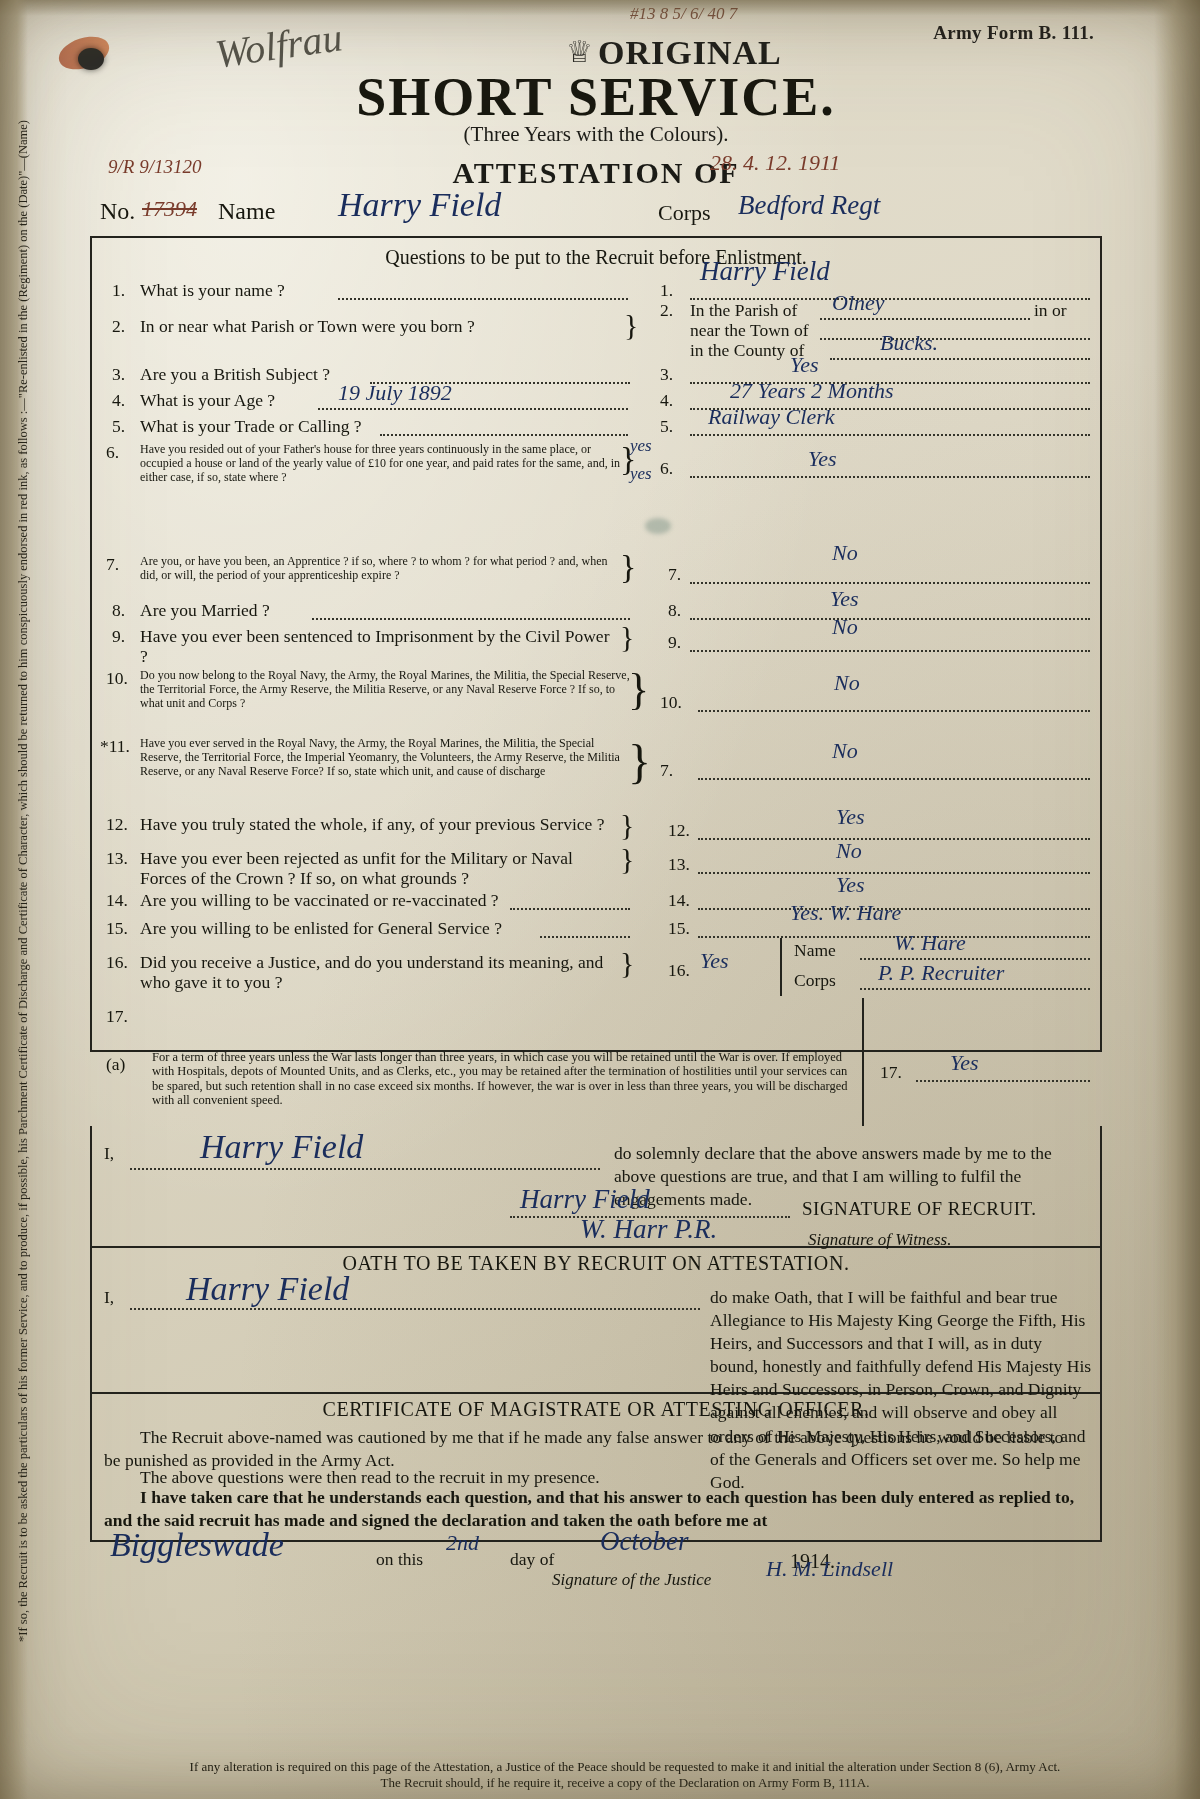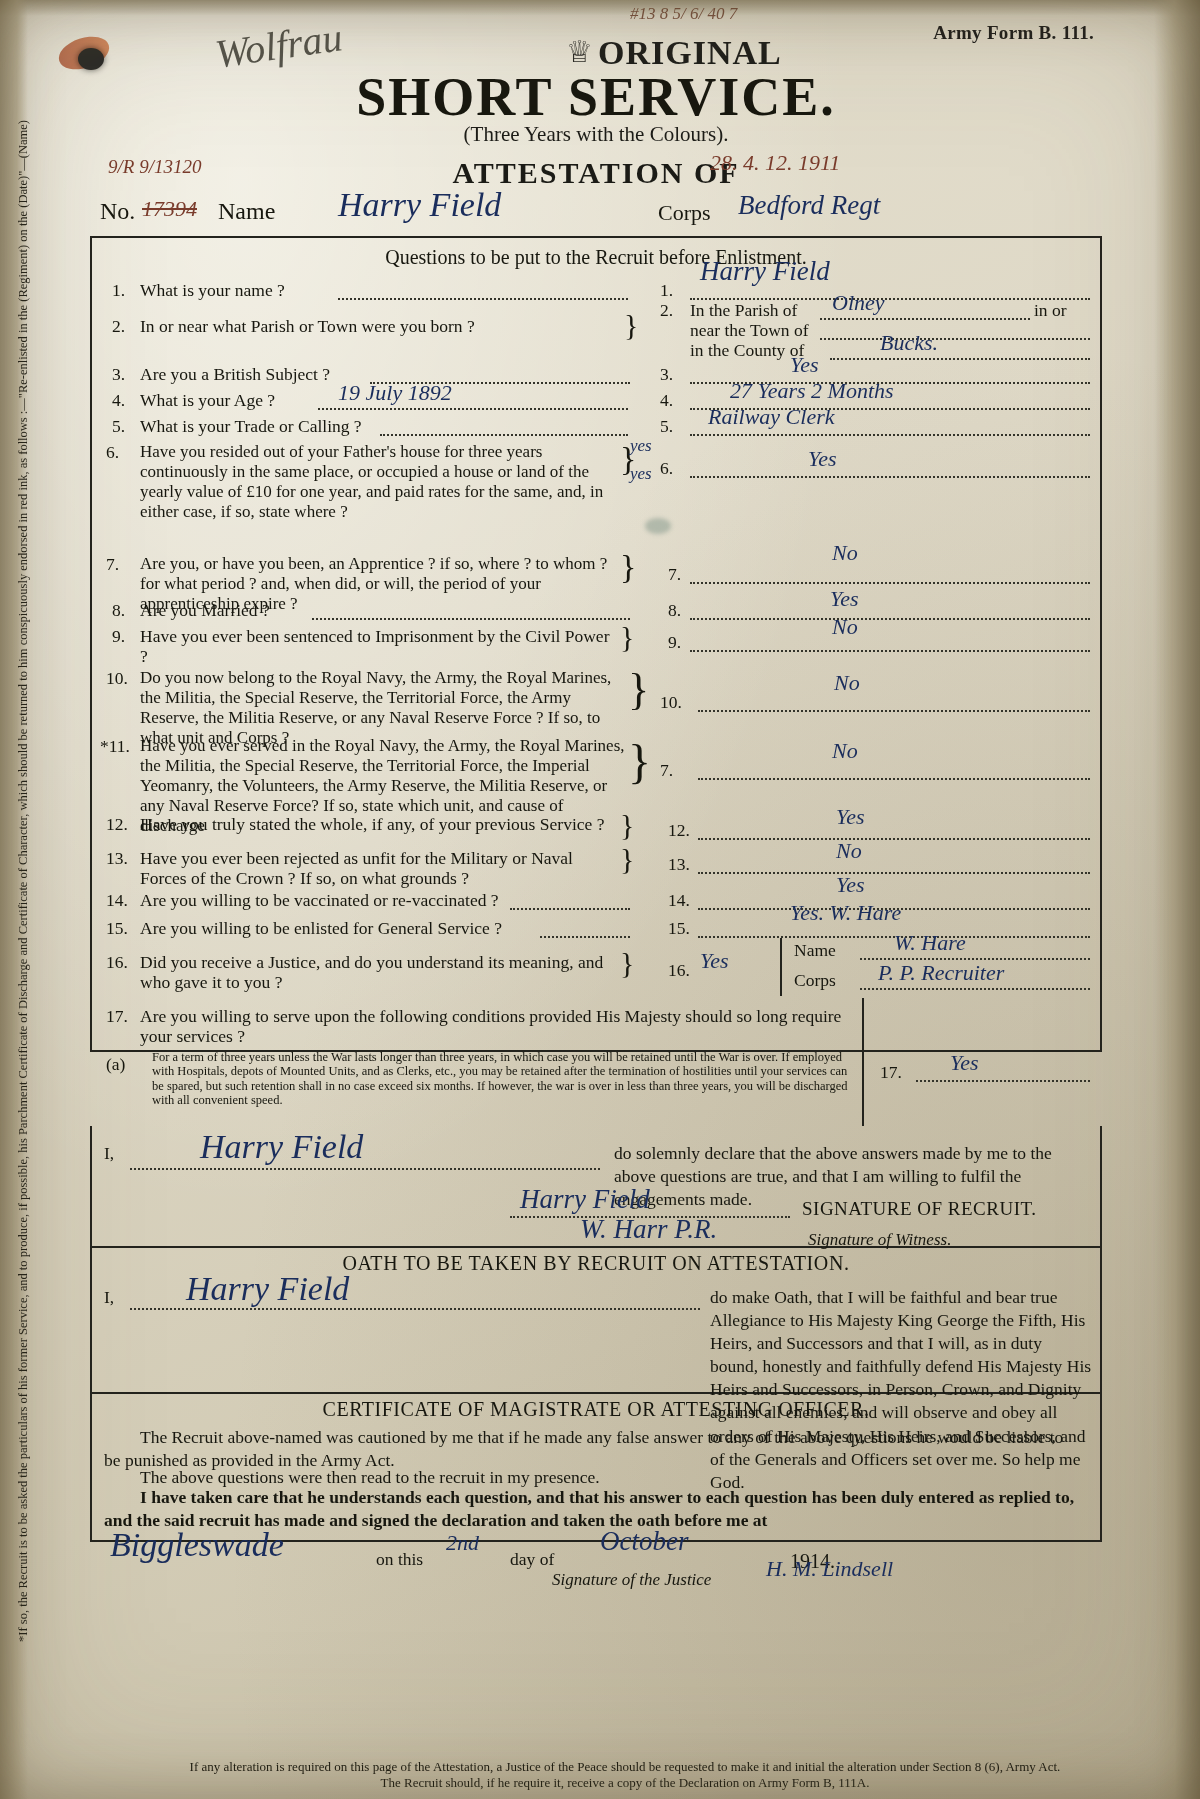--- a/index.html
+++ b/index.html
@@ -40,21 +40,21 @@
   .qhead{position:absolute;left:0;right:0;top:238px;text-align:center;font-size:20px;color:#17170f;}
 
   .box{position:absolute;border:2px solid #23231d;}
 
   .qrow{position:absolute;font-size:17.5px;color:#17170f;line-height:1.15;}
   .qnum{position:absolute;font-size:17.5px;color:#17170f;}
   .ansline{position:absolute;border-bottom:2px dotted #33332a;}
 
   .warn{position:absolute;left:6px;right:6px;top:560px;font-size:17.5px;text-align:center;color:#17170f;line-height:1.3;}
 
-  .small{font-size:17px;line-height:1.18;}
+  .small{font-size:12px;line-height:1.18;}
   .smaller{font-size:12.5px;line-height:1.15;}
 
   .sidetext{position:absolute;left:16px;top:120px;width:36px;height:1300px;color:#1c1c16;font-size:12.5px;}
   .sidetext span{display:block;transform:rotate(180deg);writing-mode:vertical-rl;white-space:nowrap;line-height:1.25;}
 
   .sig{font-family:"Liberation Serif",serif;font-style:italic;color:#1a2d5c;}
   .bigsig{font-size:34px;}
   .midsig{font-size:27px;}
   .smsig{font-size:22px;}
   .declare{position:absolute;font-size:17.5px;color:#17170f;line-height:1.3;}
@@ -228,21 +228,20 @@
     <div class="sig smsig" style="position:absolute;left:610px;top:940px;">Yes</div>
     <div style="position:absolute;left:690px;top:930px;width:2px;height:58px;background:#23231d;"></div>
     <div class="qrow" style="left:704px;top:932px;">Name</div>
     <div class="ansline" style="left:770px;top:950px;width:230px;"></div>
     <div class="sig smsig" style="position:absolute;left:804px;top:922px;">W. Hare</div>
     <div class="qrow" style="left:704px;top:962px;">Corps</div>
     <div class="ansline" style="left:770px;top:980px;width:230px;"></div>
     <div class="sig smsig" style="position:absolute;left:788px;top:952px;">P. P. Recruiter</div>
 
     <div class="qnum" style="left:16px;top:998px;">17.</div>
-    <div class="qrow" style="left:50px;top:998px;width:720px;">Are you willing to serve upon the following conditions provided His Majesty should so long require your services ?</div>
 
     <div class="qnum" style="left:16px;top:1046px;">(a)</div>
     <div class="qrow smaller" style="left:62px;top:1042px;width:710px;">For a term of three years unless the War lasts longer than three years, in which case you will be retained until the War is over.  If employed with Hospitals, depots of Mounted Units, and as Clerks, etc., you may be retained after the termination of hostilities until your services can be spared, but such retention shall in no case exceed six months.  If however, the war is over in less than three years, you will be discharged with all convenient speed.</div>
     <div style="position:absolute;left:772px;top:990px;width:2px;height:128px;background:#23231d;"></div>
     <div class="qnum" style="left:790px;top:1054px;">17.</div>
     <div class="ansline" style="left:826px;top:1072px;width:174px;"></div>
     <div class="sig smsig" style="position:absolute;left:860px;top:1042px;">Yes</div>
 
     <div class="box" style="left:0px;top:1118px;width:1008px;height:120px;border-top:none;"></div>
     <div class="declare" style="left:14px;top:1134px;">I,</div>

